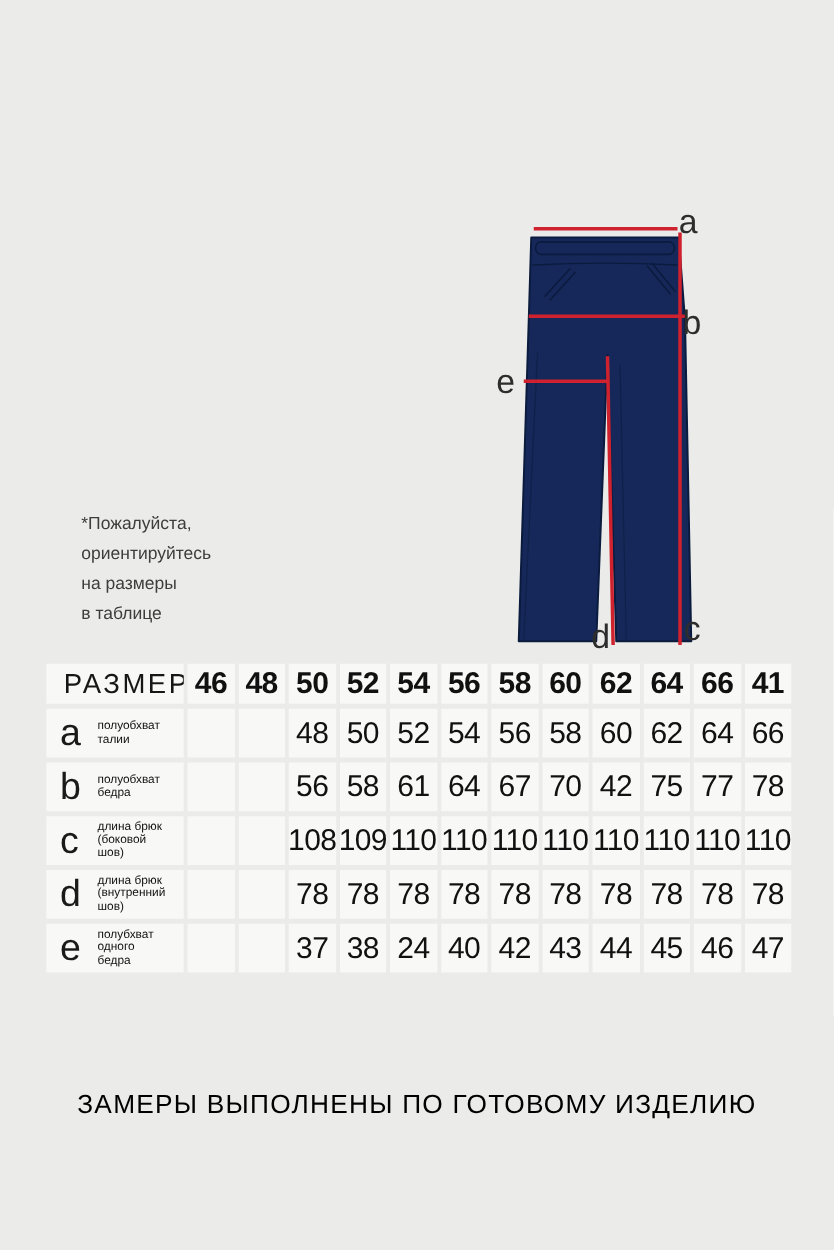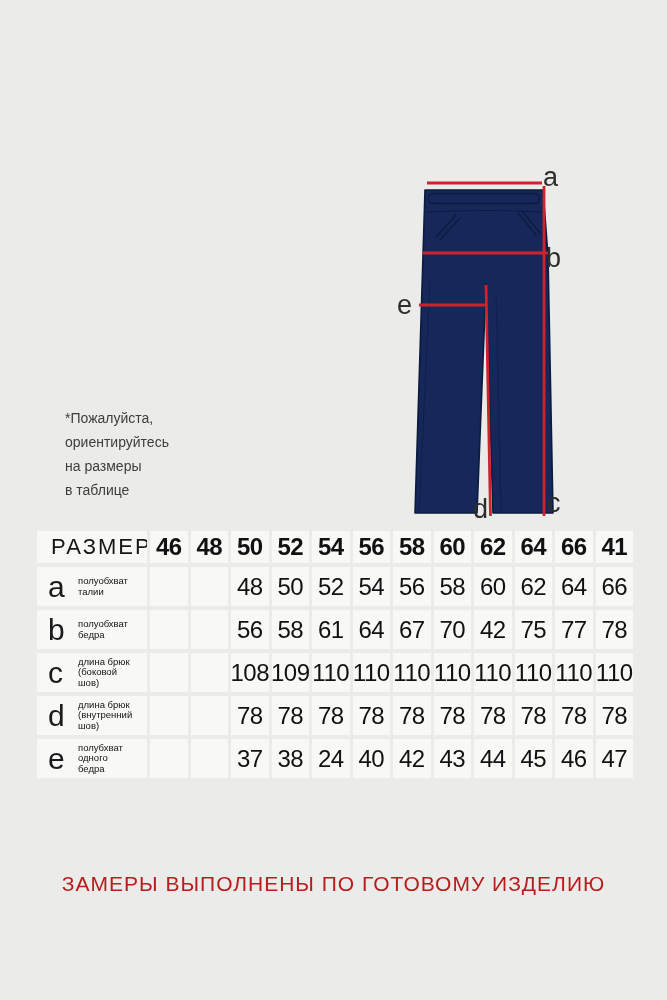--- a/index.html
+++ b/index.html
@@ -65,21 +65,21 @@
     text-align:left;
   }
   .desc{
     font-size:9.5px;line-height:10.5px;font-weight:400;color:#111;
     white-space:pre-line;
   }
   
   .footer{
     position:absolute;left:0;right:0;top:872px;
     text-align:center;
-    font-size:21px;letter-spacing:1px;color:#b91c1c;font-weight:400;
+    font-size:21px;letter-spacing:1px;color:#000000;font-weight:400;
   }
 </style>
 </head>
 <body>
 
 <div class="canvas" style="--bg: #ebebe9; --cell: #f8f8f6; --navy: #16285a; --navy-line: #0b1b3e; --red: #d0222e;">
 
 
   <svg class="figure" viewBox="0 0 175 352" aria-hidden="true">
 

